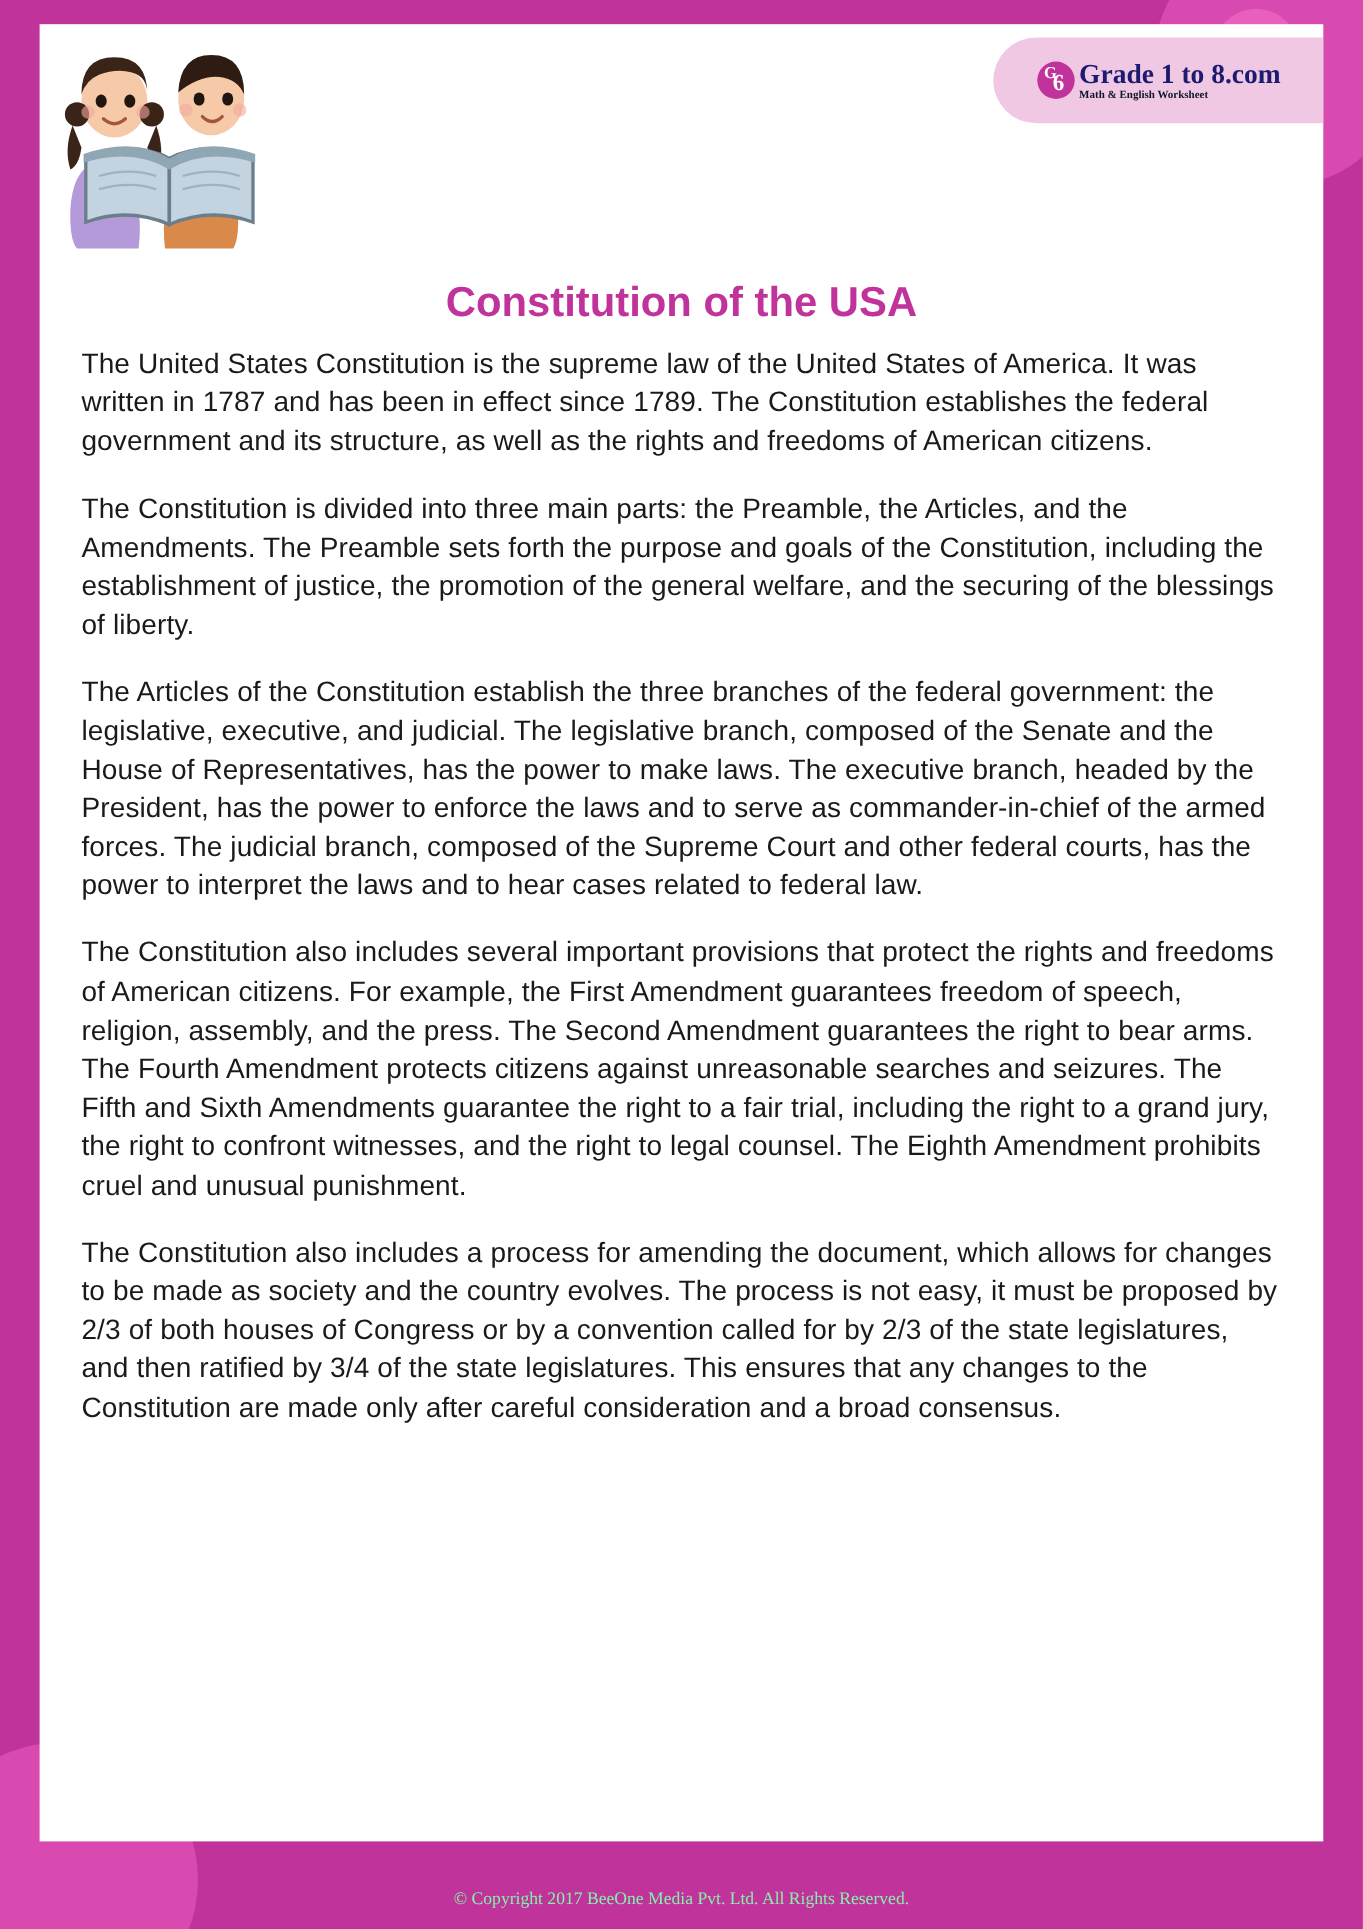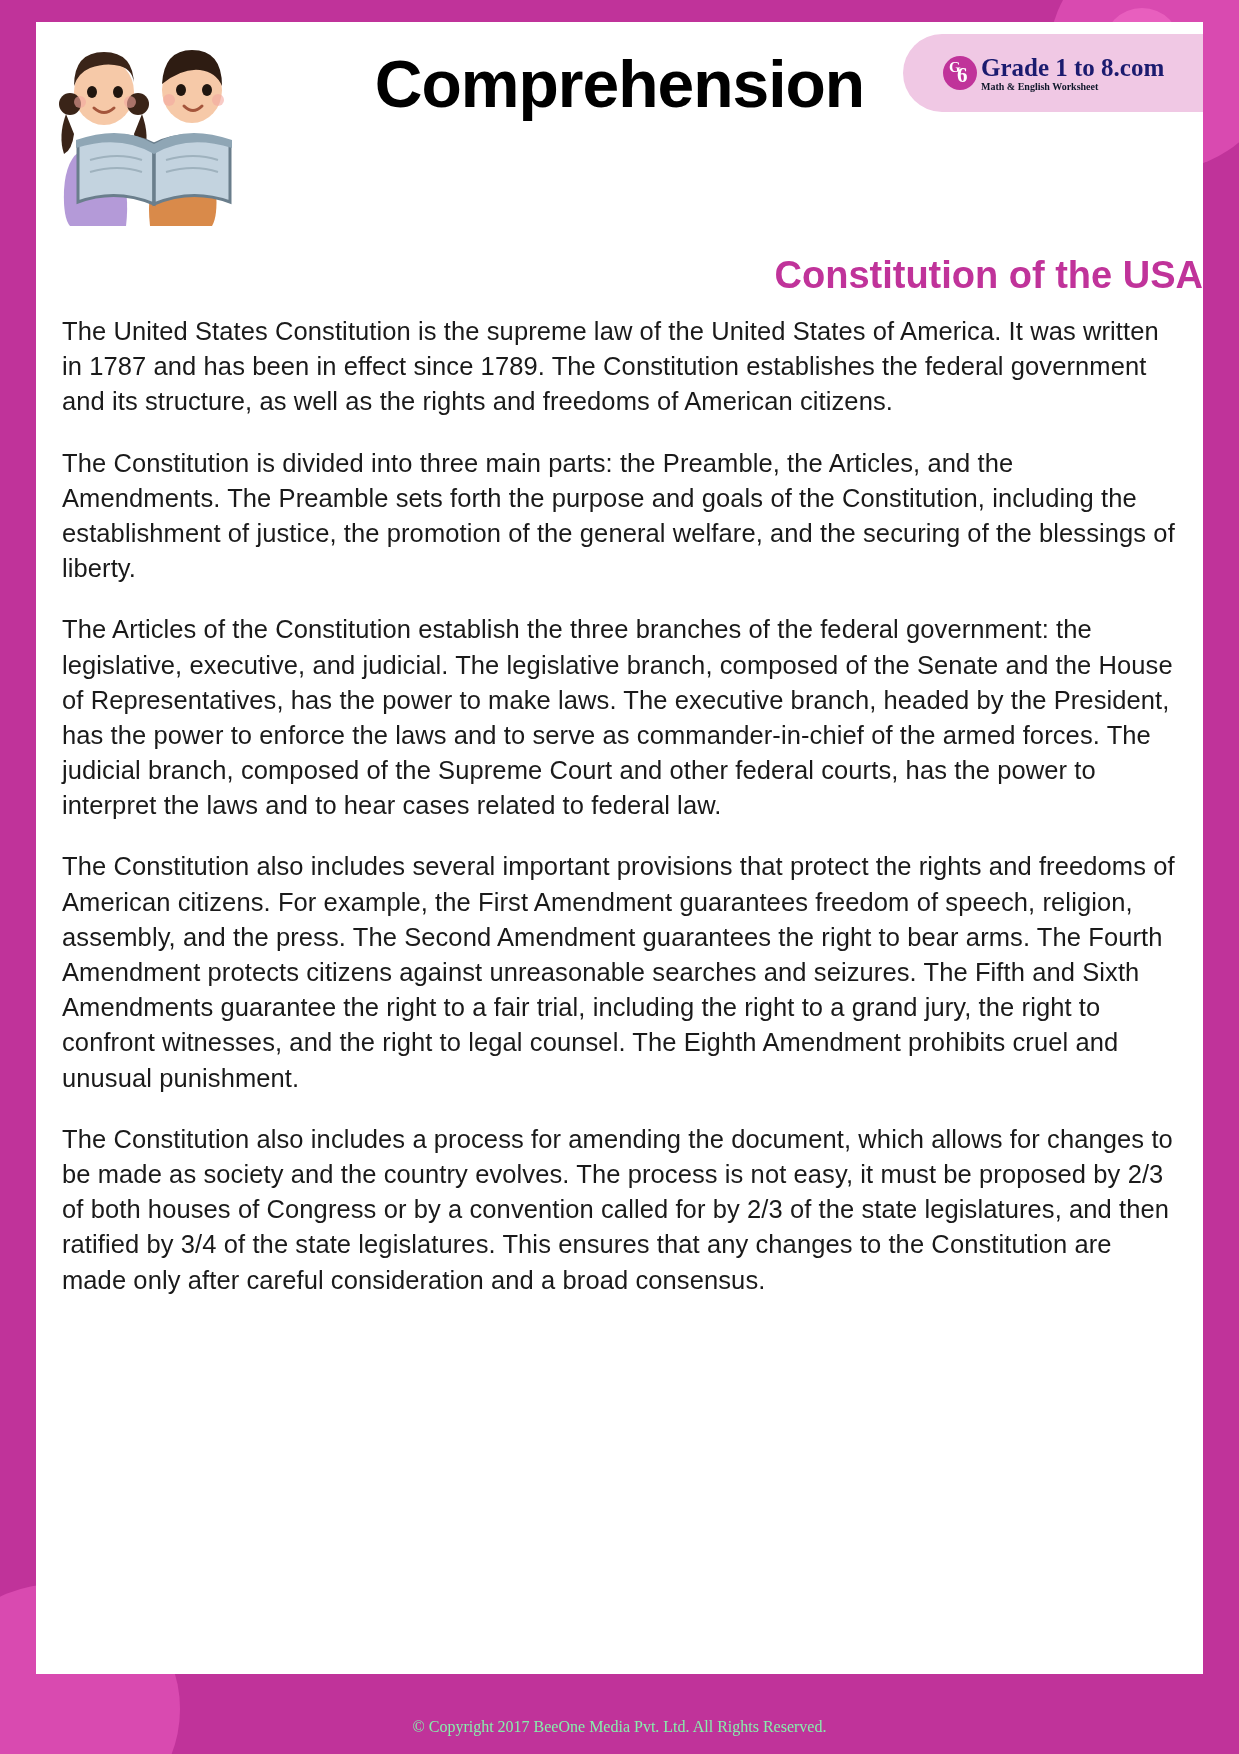--- a/index.html
+++ b/index.html
@@ -72,21 +72,21 @@
   .title-line {
     font-size: 66px;
     font-weight: bold;
     color: #000000;
     line-height: 1.05;
     letter-spacing: -1px;
   }
   .subtitle {
     position: absolute;
     left: 0; right: 0; top: 232px;
-    text-align: right;
+    text-align: center;
     font-size: 38px;
     font-weight: bold;
     color: #c0339a;
   }
 
   
   .logo-badge {
     position: absolute;
     right: 0;
     top: 12px;
@@ -133,21 +133,21 @@
   .kids {
     position: absolute;
     left: 6px;
     top: 8px;
     width: 225px;
     height: 205px;
   }
 
   
   .content {
-    padding: 0 26px;
+    padding: 0 38px;
     margin-top: 60px;
   }
   .para {
     font-size: 25.5px;
     line-height: 1.38;
     color: #1a1a1a;
     margin: 0 0 26px 0;
     letter-spacing: 0.1px;
   }
 
@@ -223,21 +223,20 @@
         <span class="g">G</span>
         <span class="six">6</span>
       </div>
       <div class="logo-text">
         <div class="l1">Grade 1 to 8.com</div>
         <div class="l2">Math &amp; English Worksheet</div>
       </div>
     </div>
 
     <div class="title-block">
-      <div class="title-line">Comprehension</div>
     </div>
 
     <div class="subtitle">Constitution of the USA</div>
   </div>
 
   <div class="content">
     <p class="para">The United States Constitution is the supreme law of the United States of America. It was written in 1787 and has been in effect since 1789. The Constitution establishes the federal government and its structure, as well as the rights and freedoms of American citizens.</p>
     <p class="para">The Constitution is divided into three main parts: the Preamble, the Articles, and the Amendments. The Preamble sets forth the purpose and goals of the Constitution, including the establishment of justice, the promotion of the general welfare, and the securing of the blessings of liberty.</p>
     <p class="para">The Articles of the Constitution establish the three branches of the federal government: the legislative, executive, and judicial. The legislative branch, composed of the Senate and the House of Representatives, has the power to make laws. The executive branch, headed by the President, has the power to enforce the laws and to serve as commander-in-chief of the armed forces. The judicial branch, composed of the Supreme Court and other federal courts, has the power to interpret the laws and to hear cases related to federal law.</p>
     <p class="para">The Constitution also includes several important provisions that protect the rights and freedoms of American citizens. For example, the First Amendment guarantees freedom of speech, religion, assembly, and the press. The Second Amendment guarantees the right to bear arms. The Fourth Amendment protects citizens against unreasonable searches and seizures. The Fifth and Sixth Amendments guarantee the right to a fair trial, including the right to a grand jury, the right to confront witnesses, and the right to legal counsel. The Eighth Amendment prohibits cruel and unusual punishment.</p>

